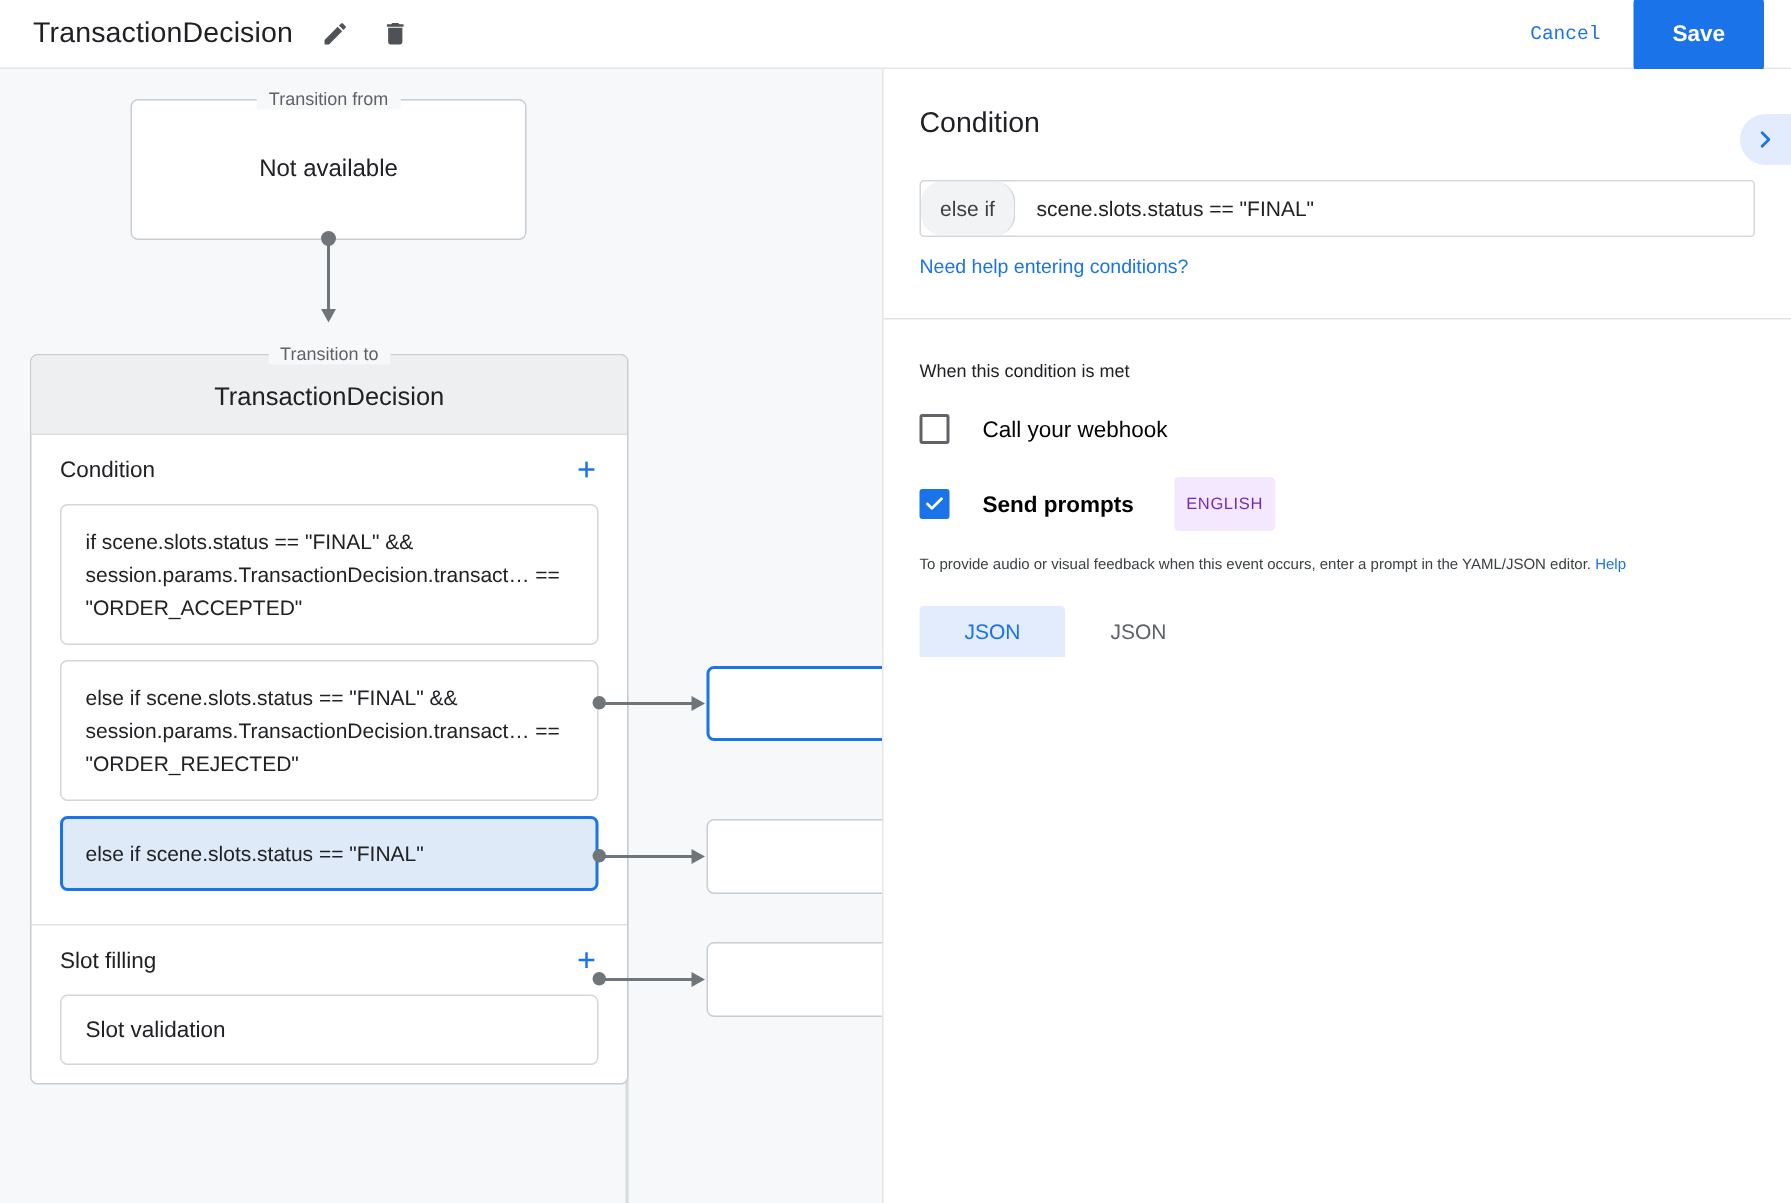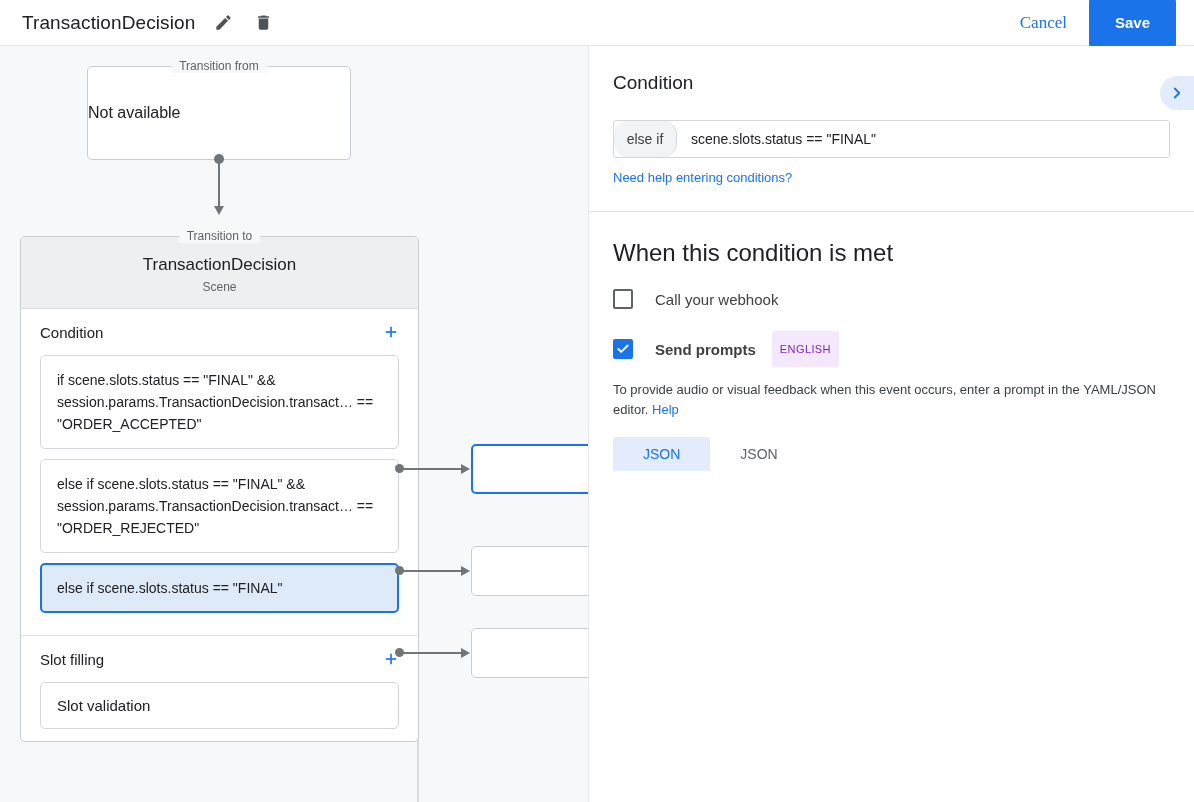--- a/index.html
+++ b/index.html
@@ -27,22 +27,22 @@
   .header-icon {
     width: 24px; height: 24px;
     display: flex; align-items: center; justify-content: center;
     cursor: pointer;
   }
   .header-icon svg { fill: #4e5256; }
   .icon-edit { margin-left: 16px; }
   .icon-delete { margin-left: 16px; }
   .header-spacer { flex: 1; }
   .btn-cancel {
-    color: #1a73e8; font-size: 17px; background: none; border: none;
-    cursor: pointer; padding: 8px 12px; font-family: Liberation Serif, serif;
+    color: #1a73e8; font-size: 13px; background: none; border: none;
+    cursor: pointer; padding: 8px 12px; font-family: Liberation Mono, monospace;
   }
   .btn-save {
     margin-left: 10px; margin-right: 18px;
     background: #1a73e8; color: #fff;
     border: none; border-radius: 5px;
     font-size: 15px; font-weight: bold;
     padding: 0 26px; height: 52px;
     cursor: pointer; font-family: inherit;
   }
 
@@ -61,21 +61,21 @@
     border: 1px solid #c8cdd1; border-radius: 5px;
   }
   .fieldset-legend {
     position: absolute; top: -8px; left: 50%; transform: translateX(-50%);
     background: #f7f8fa; padding: 0 8px;
     font-size: 12px; color: #5f6368; white-space: nowrap;
   }
   .tf-value {
     position: absolute; top: 50%; left: 0; right: 0;
     transform: translateY(-50%);
-    text-align: left; font-size: 16px; color: #202124;
+    text-align: center; font-size: 16px; color: #202124;
   }
   .arrow-wrap { position: absolute; left: 212px; top: 108px; width: 14px; height: 64px; }
   .arrow-dot {
     position: absolute; left: 2px; top: 0;
     width: 10px; height: 10px; border-radius: 50%; background: #70757a;
   }
   .arrow-line {
     position: absolute; left: 6px; top: 8px;
     width: 1.5px; height: 46px; background: #70757a;
   }
@@ -208,47 +208,47 @@
   .help-link {
     display: inline-block; margin-top: 12px;
     font-size: 13px; color: #1a73e8; text-decoration: none; cursor: pointer;
   }
   .rp-divider {
     margin-top: 25px;
     height: 1px; background: #e0e2e5; width: 606px;
     margin-left: -24px;
   }
   .rp-sub {
-    margin-top: 27px; font-size: 24px; color: #202124;
+    margin-top: 27px; font-size: 12px; color: #202124;
   }
   .check-row {
     display: flex; align-items: center; margin-top: 22px;
   }
   .cbox {
     width: 20px; height: 20px; border-radius: 2px;
     border: 2px solid #5f6368; background: #fff;
     cursor: pointer; flex: none;
   }
   .cbox.checked {
     background: #1a73e8; border-color: #1a73e8;
     display: flex; align-items: center; justify-content: center;
   }
   .cbox.checked svg { stroke: #fff; }
   .check-label {
-    margin-left: 22px; font-size: 15px; color: #404040; font-weight: bold;
+    margin-left: 22px; font-size: 15px; color: #000000; font-weight: bold;
   }
   .check-label.plain { font-weight: normal; }
   .lang-badge {
-    margin-left: 16px;
+    margin-left: 27px;
     background: #f3e8fd; color: #7627bb;
     font-size: 11px; letter-spacing: .4px;
     padding: 12px 8px; border-radius: 3px;
   }
   .desc {
-    margin-top: 13px; font-size: 13px; color: #3c4043; line-height: 20px;
+    margin-top: 13px; font-size: 10px; color: #3c4043; line-height: 20px;
   }
   .desc a { color: #1a73e8; text-decoration: none; cursor: pointer; }
 
   .tabs { display: flex; margin-top: 17px; }
   .tab {
     height: 34px; padding: 0 30px;
     display: flex; align-items: center; justify-content: center;
     font-size: 14px; color: #5f6368; cursor: pointer;
     border-radius: 3px 3px 0 0;
   }
@@ -292,21 +292,20 @@
       <div class="arrow-head"></div>
     </div>
 
     <div class="vrail"></div>
 
     <div class="transition-to">
       <div class="fieldset-legend">Transition to</div>
 
       <div class="scene-head">
         <div class="scene-name">TransactionDecision</div>
-        <div class="scene-sub">Scene</div>
       </div>
 
 
       <div class="section">
         <div class="section-head">
           <div class="section-title">Condition</div>
           <div class="plus-btn">
             <svg width="18" height="18" viewBox="0 0 24 24" stroke-width="2.2">
                 <line x1="12" y1="5" x2="12" y2="19"></line>
                 <line x1="5" y1="12" x2="19" y2="12"></line>

